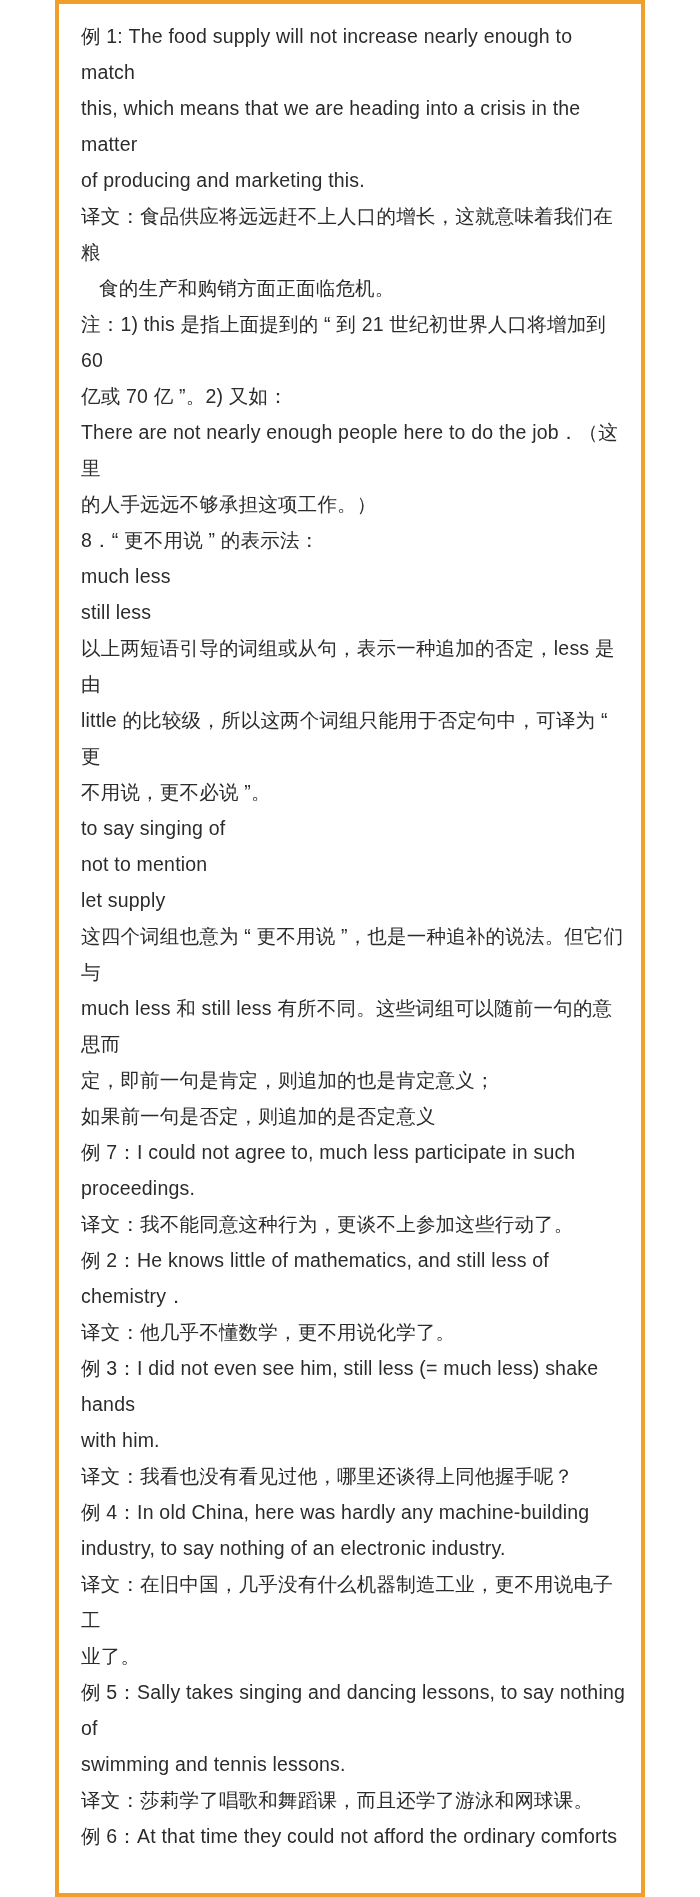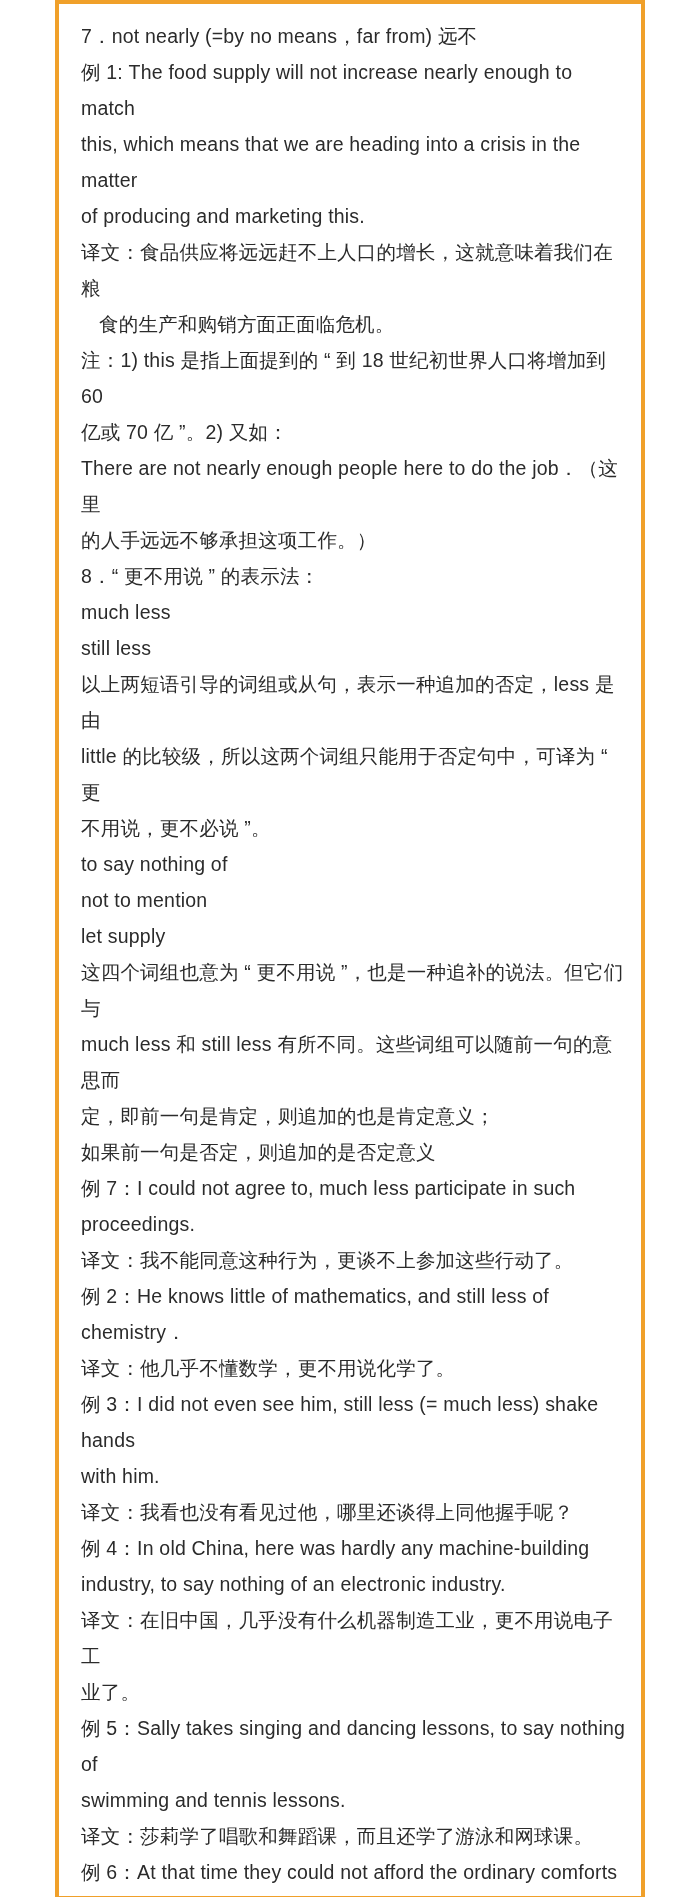--- a/index.html
+++ b/index.html
@@ -53,37 +53,36 @@
   .line.sub {
     padding-left: 18px;
   }
 </style>
 </head>
 <body>
 
 <div id="page">
   <div class="frame">
 
-    <div class="line">7．not nearly (=by no means，far from) 远不</div>
     <div class="line">例 1: The food supply will not increase nearly enough to match</div>
     <div class="line">this, which means that we are heading into a crisis in the matter</div>
     <div class="line">of producing and marketing this.</div>
     <div class="line">译文：食品供应将远远赶不上人口的增长，这就意味着我们在粮</div>
     <div class="line sub">食的生产和购销方面正面临危机。</div>
-    <div class="line">注：1) this 是指上面提到的 “ 到 18 世纪初世界人口将增加到 60</div>
+    <div class="line">注：1) this 是指上面提到的 “ 到 21 世纪初世界人口将增加到 60</div>
     <div class="line">亿或 70 亿 ”。2) 又如：</div>
     <div class="line">There are not nearly enough people here to do the job．（这里</div>
     <div class="line">的人手远远不够承担这项工作。）</div>
     <div class="line">8．“ 更不用说 ” 的表示法：</div>
     <div class="line">much less</div>
     <div class="line">still less</div>
     <div class="line">以上两短语引导的词组或从句，表示一种追加的否定，less 是由</div>
     <div class="line">little 的比较级，所以这两个词组只能用于否定句中，可译为 “ 更</div>
     <div class="line">不用说，更不必说 ”。</div>
-    <div class="line">to say nothing of</div>
+    <div class="line">to say singing of</div>
     <div class="line">not to mention</div>
     <div class="line">let supply</div>
     <div class="line">这四个词组也意为 “ 更不用说 ”，也是一种追补的说法。但它们与</div>
     <div class="line">much less 和 still less 有所不同。这些词组可以随前一句的意思而</div>
     <div class="line">定，即前一句是肯定，则追加的也是肯定意义；</div>
     <div class="line">如果前一句是否定，则追加的是否定意义</div>
     <div class="line">例 7：I could not agree to, much less participate in such</div>
     <div class="line">proceedings.</div>
     <div class="line">译文：我不能同意这种行为，更谈不上参加这些行动了。</div>
     <div class="line">例 2：He knows little of mathematics, and still less of chemistry．</div>

